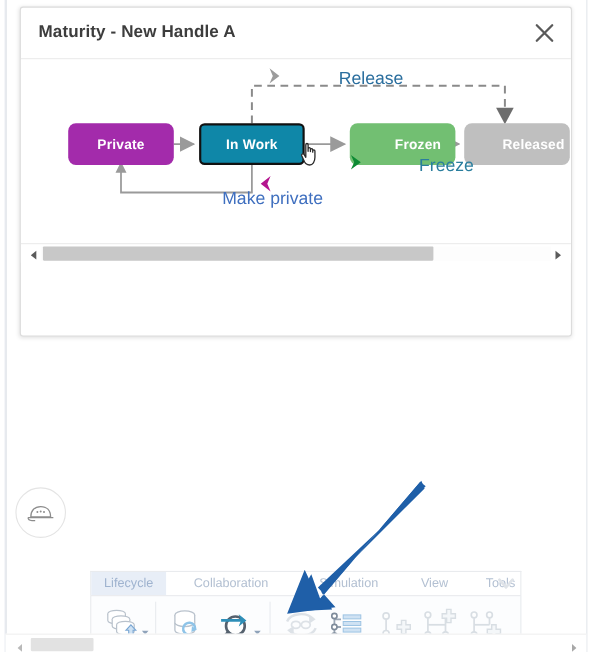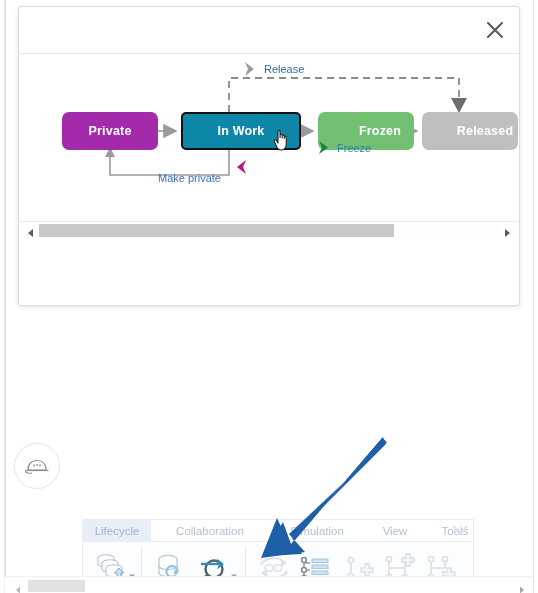--- a/index.html
+++ b/index.html
@@ -100,31 +100,32 @@
     display: flex;
     align-items: center;
     justify-content: center;
     color: #ffffff;
     font-size: 12.5px;
     font-weight: bold;
     cursor: pointer;
     letter-spacing: 0.2px;
   }
   .state-private  { left: 43px;  top: 58px; width: 96px; height: 38px; background:#a32bab; }
-  .state-inwork   { left: 162px; top: 58px; width: 120px; height: 38px; background:#0f87a8;
+  .state-inwork   { left: 162px; top: 58px; width: 96px; height: 38px; background:#0f87a8;
                     border: 2px solid #111111; border-radius: 5px; }
   .state-frozen   { left: 299px; top: 58px; width: 96px; height: 38px; background:#72bf72;padding-left:28px; }
   .state-released { left: 403px; top: 58px; width: 96px; height: 38px; background:#bfbfbf;padding-left:30px; }
 
   .edge-label {
     position: absolute;
-    font-size: 11px;
+    font-size: 16px;
     color: #2a6e9e;
     white-space: nowrap;
     cursor: pointer;
+    margin-left: 44px;
   }
   .label-release     { left: 245px; top: 9px; }
   .label-freeze      { left: 318px; top: 88px; color:#2a7e9e; }
   .label-makeprivate { left: 139px; top: 118px; color:#3f6fbf; }
 
   .chevron-mark { position: absolute; }
 
   
   .cursor-hand {
     position: absolute;
@@ -339,20 +340,21 @@
 <body>
 
 <div id="root">
 
   <div class="page-left-edge"></div>
   <div class="page-right-edge"></div>
 
   <div class="dialog">
 
     <div class="dialog-header">
+      <div class="dialog-title">Maturity - New Handle A</div>
       <div class="dialog-close">
         <svg width="24" height="24" viewBox="0 0 24 24">
           <path d="M5 5 L19 19 M19 5 L5 19" stroke="#5a5a5a" stroke-width="2.1" fill="none" stroke-linecap="round"></path>
         </svg>
       </div>
     </div>
 
     <div class="diagram-area">
       <div class="diagram-canvas">
 

